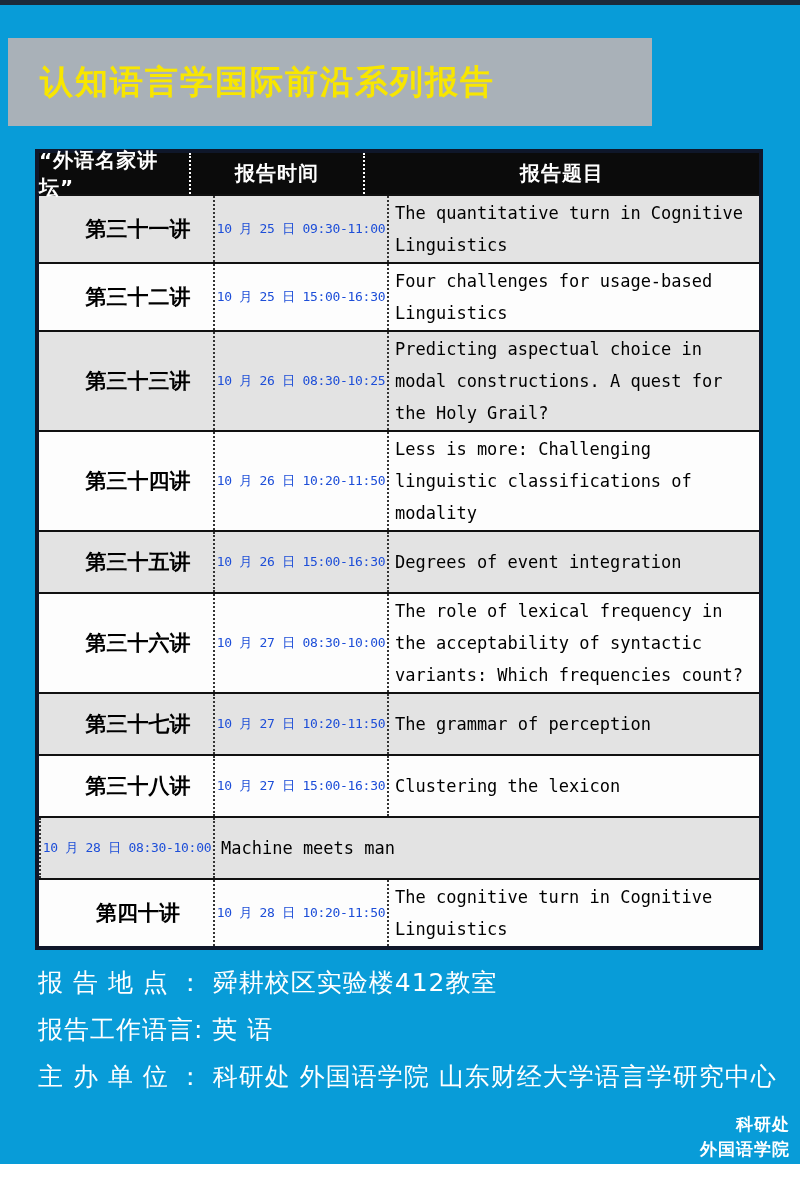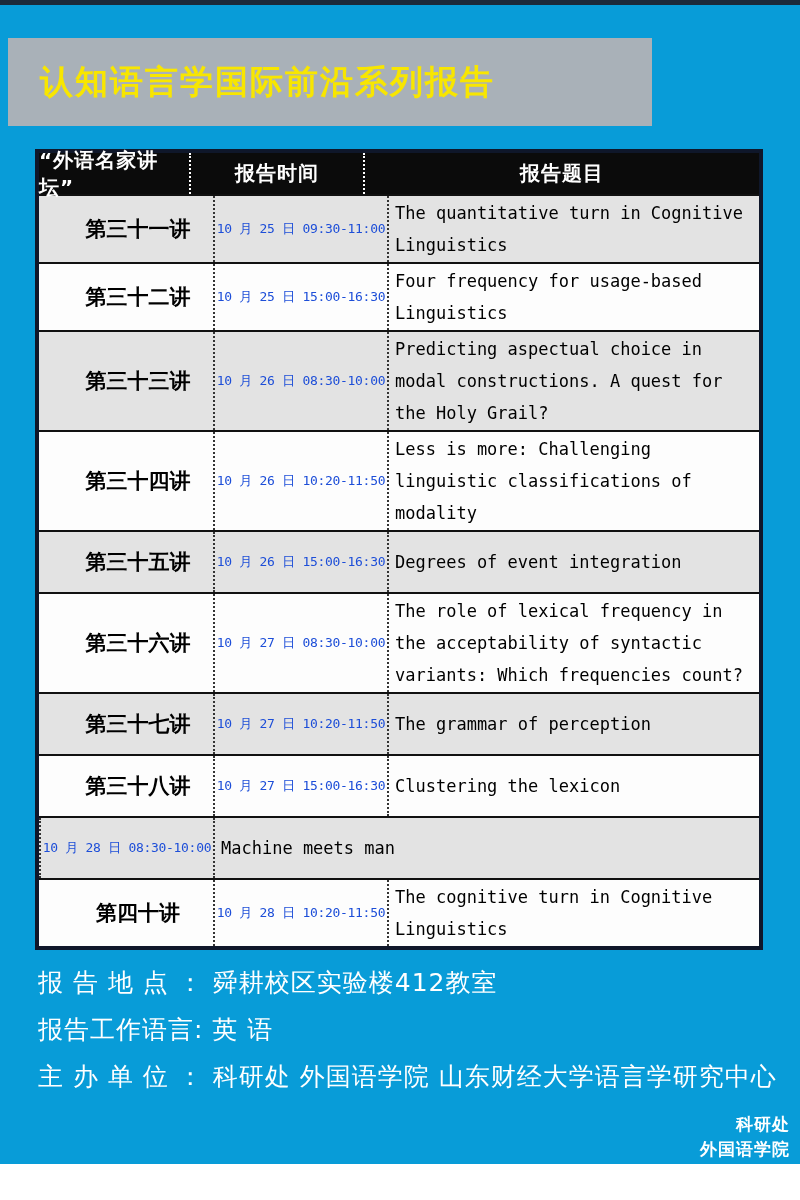--- a/index.html
+++ b/index.html
@@ -46,25 +46,25 @@
     </div>
     <div id="rows">
         <div class="row alt">
           <div class="c1">第三十一讲</div>
           <div class="c2">10 月 25 日 09:30-11:00</div>
           <div class="c3">The quantitative turn in Cognitive Linguistics</div>
         </div>
         <div class="row">
           <div class="c1">第三十二讲</div>
           <div class="c2">10 月 25 日 15:00-16:30</div>
-          <div class="c3">Four frequency for usage-based Linguistics</div>
+          <div class="c3">Four challenges for usage-based Linguistics</div>
         </div>
         <div class="row alt">
           <div class="c1">第三十三讲</div>
-          <div class="c2">10 月 26 日 08:30-10:00</div>
+          <div class="c2">10 月 26 日 08:30-10:25</div>
           <div class="c3">Predicting aspectual choice in modal constructions. A quest for the Holy Grail?</div>
         </div>
         <div class="row">
           <div class="c1">第三十四讲</div>
           <div class="c2">10 月 26 日 10:20-11:50</div>
           <div class="c3">Less is more: Challenging linguistic classifications of modality</div>
         </div>
         <div class="row alt">
           <div class="c1">第三十五讲</div>
           <div class="c2">10 月 26 日 15:00-16:30</div>

